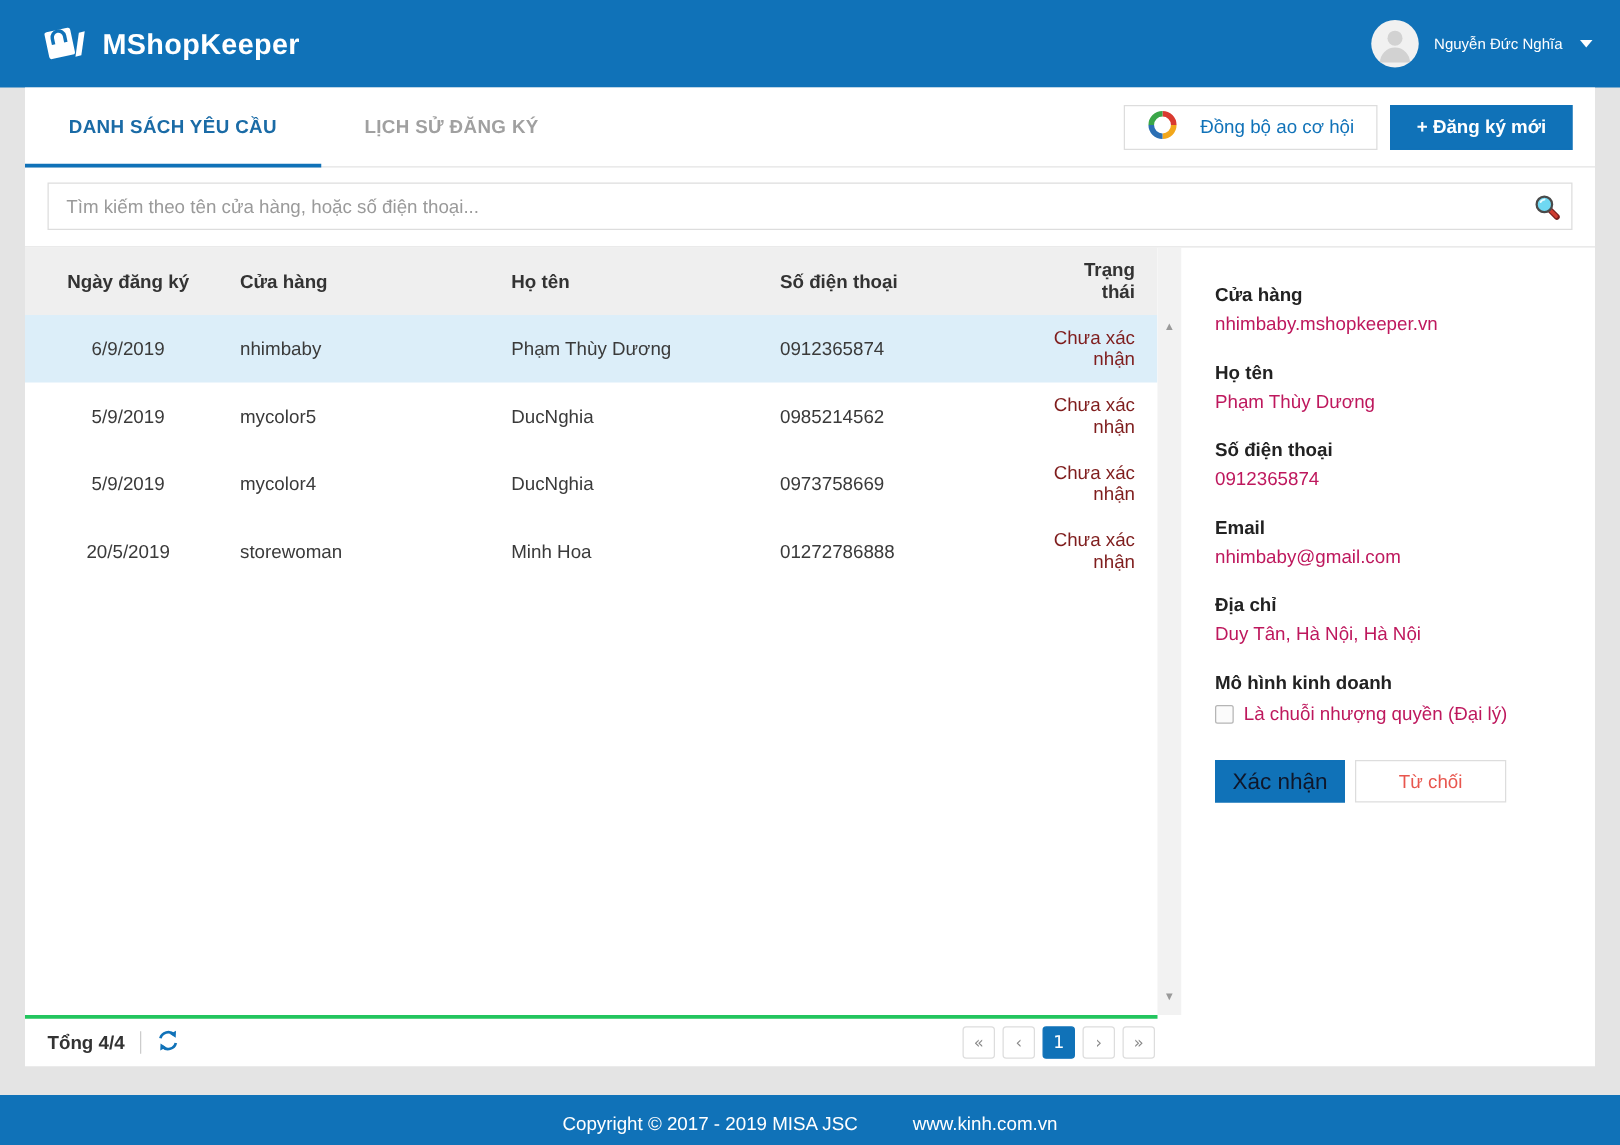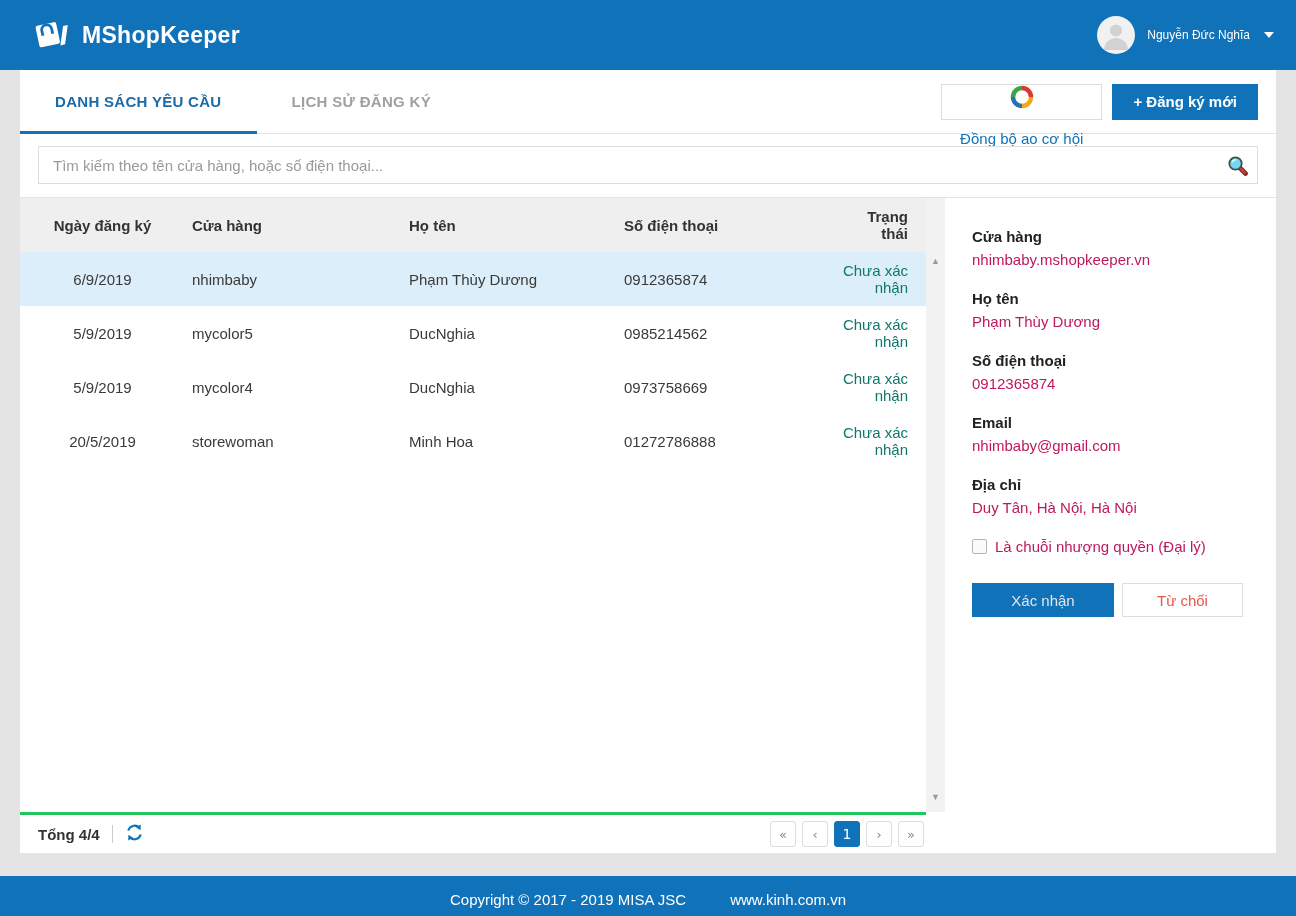--- a/index.html
+++ b/index.html
@@ -46,21 +46,21 @@
     font-size:15px; font-weight:700; letter-spacing:.3px;
     color:#a0a0a0; cursor:pointer; position:relative;
   }
   .tab.active { color:#1a6ba6; }
   .tab.active::after {
     content:""; position:absolute; left:0; right:0; bottom:-1px; height:3px; background:#1072b8;
   }
   .tabbar-actions { display:flex; align-items:center; gap:10px; padding-right:18px; }
   .btn-sync {
     height:36px; padding:0 18px; background:#fff; border:1px solid #ddd;
-    color:#1072b8; font-size:15px; display:flex; align-items:center; gap:18px; cursor:pointer;flex-direction:column;
+    color:#1072b8; font-size:15px; display:flex; align-items:center; gap:18px; cursor:pointer;
   }
   .btn-new {
     height:36px; padding:0 20px; background:#1072b8; border:1px solid #1072b8;
     color:#fff; font-size:15px; font-weight:700; cursor:pointer;
   }
   
   .search-row { padding:12px 18px 13px 18px; }
   .search-wrap { position:relative; }
   .search-input {
     width:100%; height:38px; border:1px solid #ddd; padding:0 40px 0 14px;
@@ -88,21 +88,21 @@
   .scroll-arrow.down { bottom:8px; }
   
   .tbl-row {
     display:grid; grid-template-columns:165px 217px 215px 220px 1fr;
     height:54px; align-items:center; font-size:15px;
   }
   .tbl-head { background:#efefef; font-weight:700; color:#333; }
   .c-date { text-align:center; }
   .c-store,.c-name,.c-phone { padding-left:7px; }
   .c-status { text-align:right; padding-right:18px; }
-  .tbl-row .c-status { color:#0f766e; }
+  .tbl-row .c-status { color:#7f1d1d; }
   .tbl-head .c-status { color:#333; }
   .tbl-row.selected { background:#dceef9; }
   .tbl-row:not(.tbl-head) { cursor:pointer; }
   
   .bottom-bar {
     height:41px; border-top:3px solid #22c55e;
     display:flex; align-items:center; justify-content:space-between; padding:0 2px 0 18px;
   }
   .total-box { display:flex; align-items:center; gap:12px; }
   .total-label { font-size:15px; font-weight:700; color:#333; }
@@ -119,22 +119,22 @@
   .detail-panel { flex:1; padding:30px 20px 0 27px; }
   .d-group { margin-bottom:22px; }
   .d-label { font-size:15px; font-weight:700; color:#222; margin-bottom:6px; }
   .d-value { font-size:15px; color:#be185d; }
   .chk-row { display:flex; align-items:center; gap:8px; margin-top:8px; }
   .chk {
     width:15px; height:15px; border:1px solid #b5b5b5; background:#fbfbfb; border-radius:2px; cursor:pointer;
   }
   .d-actions { display:flex; gap:8px; margin-top:28px; }
   .btn-confirm {
-    width:142px; height:34px; background:#1072b8; border:1px solid #1072b8;
-    color:#e5e5e5; font-size:15px; cursor:pointer;
+    width:104px; height:34px; background:#1072b8; border:1px solid #1072b8;
+    color:#0f172a; font-size:18px; cursor:pointer;
   }
   .btn-reject {
     width:121px; height:34px; background:#fff; border:1px solid #ddd;
     color:#e8564e; font-size:15px; cursor:pointer;
   }
   
   .app-footer {
     height:46px; background:#1072b8; margin-top:23px;
     display:flex; align-items:center; justify-content:center; gap:44px;
     color:#fff; font-size:15px;
@@ -299,20 +299,21 @@
       </div>
       <div class="d-group">
         <div class="d-label">Email</div>
         <div class="d-value">nhimbaby@gmail.com</div>
       </div>
       <div class="d-group">
         <div class="d-label">Địa chỉ</div>
         <div class="d-value">Duy Tân, Hà Nội, Hà Nội</div>
       </div>
       <div class="d-group">
+        <div class="d-label">Mô hình kinh doanh</div>
         <div class="chk-row">
           <span class="chk"></span>
           <span class="d-value">Là chuỗi nhượng quyền (Đại lý)</span>
         </div>
       </div>
       <div class="d-actions">
         <button class="btn-confirm">Xác nhận</button>
         <button class="btn-reject">Từ chối</button>
       </div>
     </div>

